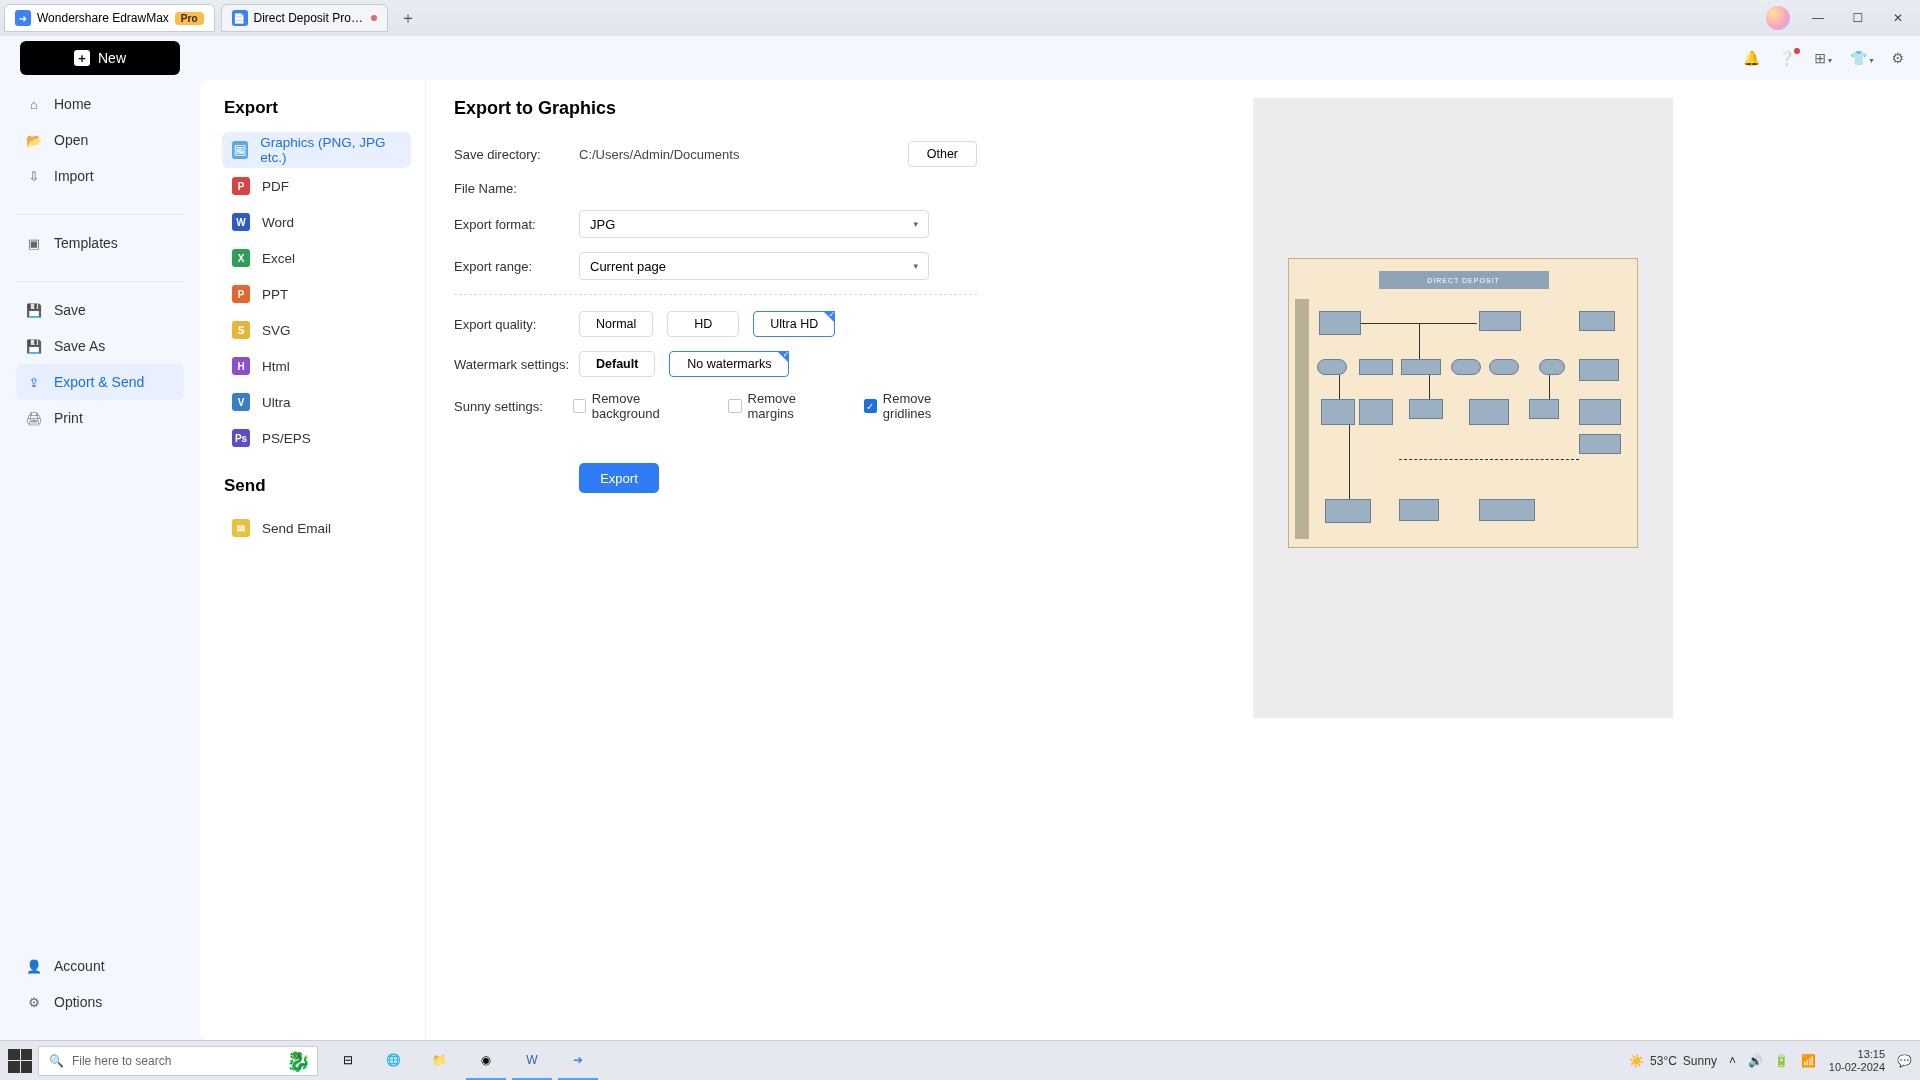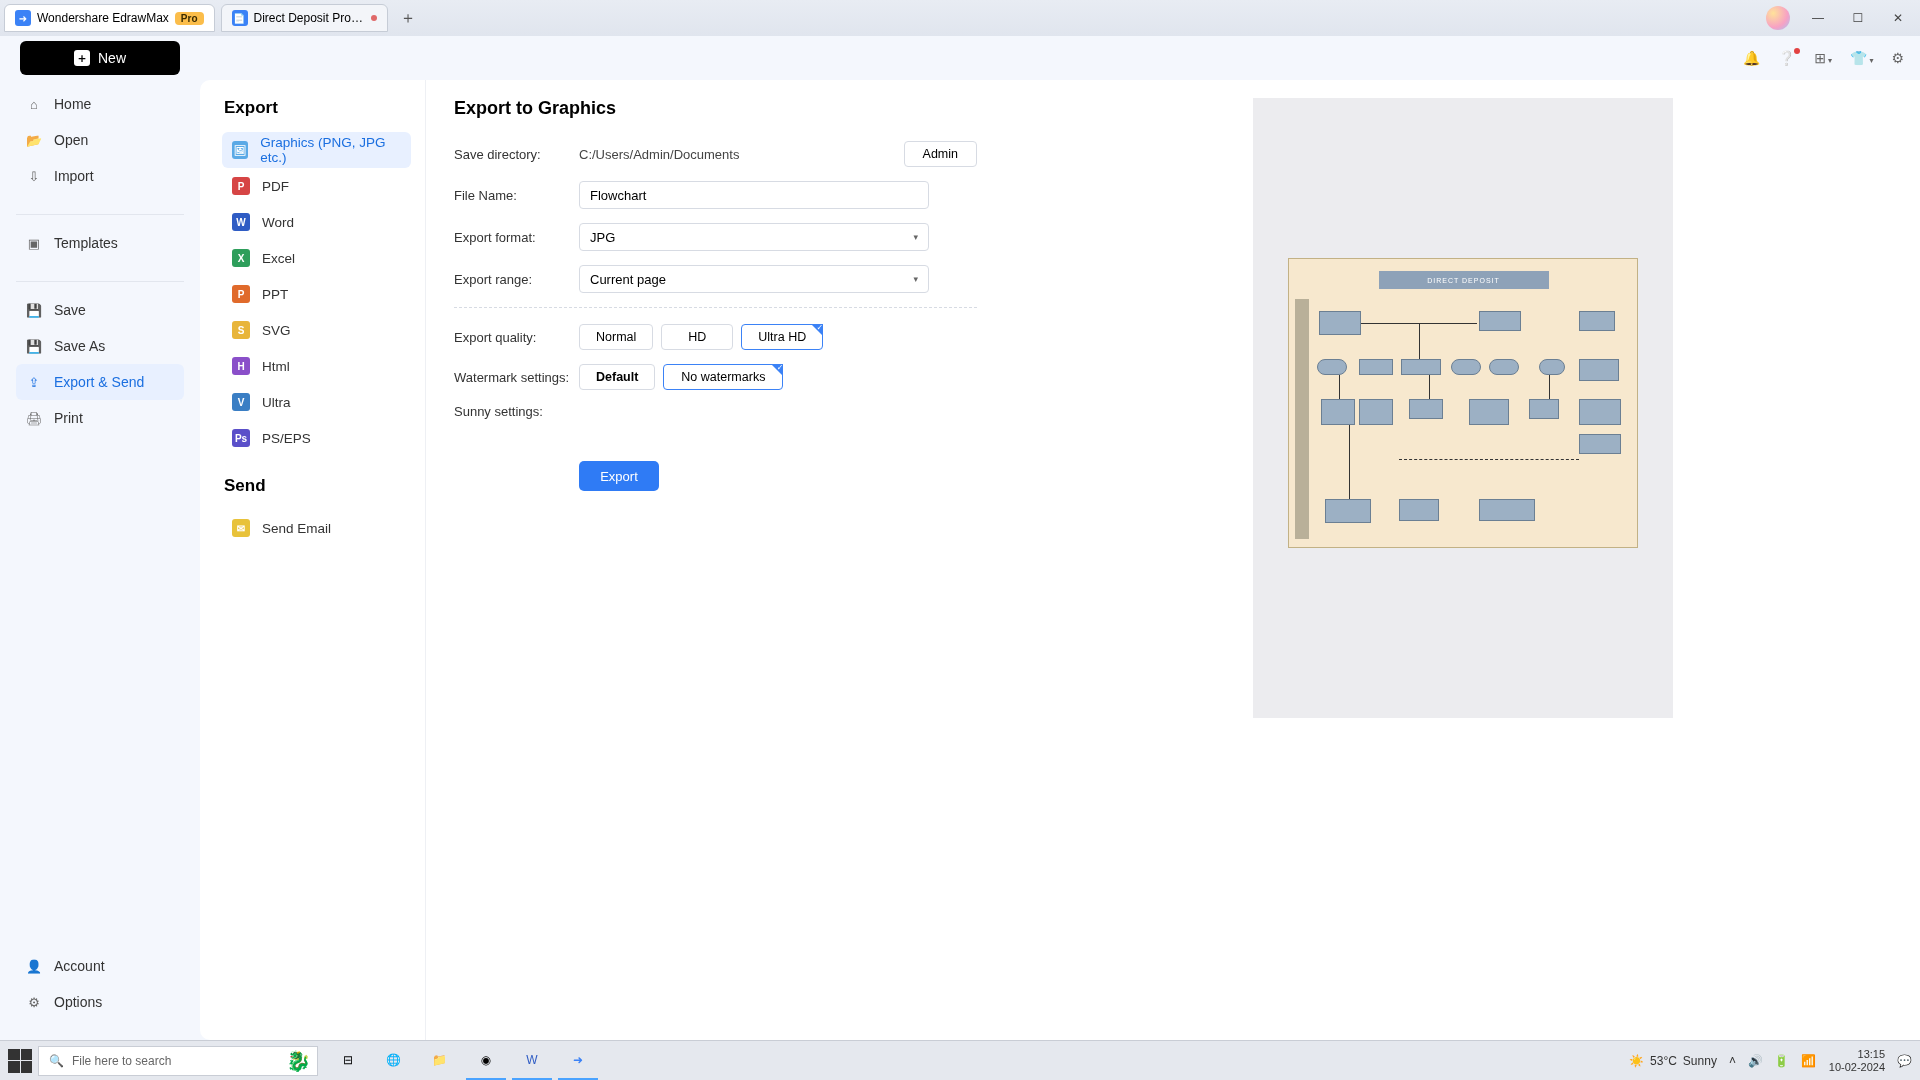--- a/index.html
+++ b/index.html
@@ -49,21 +49,21 @@
 
 .settings { flex: 0 0 580px; background: #fff; padding: 18px 28px 24px 28px; border-left: 1px solid #eef0f4; }
 .settings h2 { font-size: 18px; font-weight: 700; margin-bottom: 22px; }
 .row { display: flex; align-items: center; margin-bottom: 14px; font-size: 13px; }
 .row .lbl { width: 125px; color: #333; }
 .row .val { color: #444; }
 .text-input { height: 28px; border: 1px solid #d7dbe3; border-radius: 4px; padding: 0 10px; font-size: 13px; flex: 1; max-width: 350px; background: #fff; }
 .select { height: 28px; border: 1px solid #d7dbe3; border-radius: 4px; padding: 0 10px; font-size: 13px; width: 350px; display: flex; align-items: center; justify-content: space-between; background: #fff; cursor: pointer; }
 .select .caret { font-size: 9px; color: #666; }
 .browse-btn { height: 26px; border: 1px solid #d7dbe3; border-radius: 4px; background: #fff; padding: 0 18px; font-size: 12.5px; cursor: pointer; margin-left: auto; }
-.seg { display: flex; gap: 8px; }
+.seg { display: flex; gap: 14px; }
 .seg-btn { height: 26px; border: 1px solid #d7dbe3; border-radius: 4px; background: #fff; padding: 0 16px; font-size: 12.5px; cursor: pointer; min-width: 72px; position: relative; }
 .seg-btn.selected { border-color: #3b82f6; color: #000000; }
 .corner-flag { position: absolute; top: -1px; right: -1px; width: 0; height: 0; border-top: 12px solid #3b82f6; border-left: 12px solid transparent; }
 .corner-flag::after { content: "✓"; position: absolute; top: -13px; right: 0; font-size: 8px; color: #fff; }
 .divider { border: none; border-top: 1px dashed #d7dbe3; margin: 8px 0 16px 0; }
 .checks { display: flex; gap: 24px; align-items: center; }
 .chk { display: flex; align-items: center; gap: 6px; font-size: 13px; color: #333; cursor: pointer; }
 .chk .box { width: 14px; height: 14px; border: 1px solid #bfc5d0; border-radius: 2px; background: #fff; display: flex; align-items: center; justify-content: center; font-size: 10px; color: #fff; }
 .chk.checked .box { background: #1b6fe0; border-color: #1b6fe0; }
 .export-btn { margin-top: 28px; background: #2f7bf5; color: #fff; border: none; border-radius: 5px; height: 30px; width: 80px; font-size: 13px; cursor: pointer; }
@@ -231,26 +231,25 @@
         </div>
       </div>
   </div>
 
   <div class="settings">
     <h2>Export to Graphics</h2>
 
     <div class="row">
       <span class="lbl">Save directory:</span>
       <span class="val">C:/Users/Admin/Documents</span>
-      <button class="browse-btn">Admin</button>
+      <button class="browse-btn">Other</button>
     </div>
 
     <div class="row">
       <span class="lbl">File Name:</span>
-      <input class="text-input" value="Flowchart" style="">
     </div>
 
     <div class="row">
       <span class="lbl">Export format:</span>
       <div class="select">
         <span>JPG</span>
         <span class="caret">▾</span>
       </div>
     </div>
 
@@ -276,20 +275,34 @@
     <div class="row">
       <span class="lbl">Watermark settings:</span>
       <div class="seg" id="wmseg">
           <button class="seg-btn" style="min-width: 72px; font-weight: bold;">Default</button>
           <button class="seg-btn selected" style="min-width: 120px;">No watermarks<span class="corner-flag"></span></button>
         </div>
     </div>
 
     <div class="row">
       <span class="lbl">Sunny settings:</span>
+      <div class="checks" id="checks">
+          <label class="chk">
+            <span class="box"></span>
+            <span>Remove background</span>
+          </label>
+          <label class="chk">
+            <span class="box"></span>
+            <span>Remove margins</span>
+          </label>
+          <label class="chk checked">
+            <span class="box">✓</span>
+            <span>Remove gridlines</span>
+          </label>
+        </div>
     </div>
 
     <button class="export-btn" style="margin-left:125px">Export</button>
   </div>
 
   <div class="preview">
     <div class="preview-canvas">
       <div class="diagram">
         <div class="titlebox">DIRECT DEPOSIT</div>
         <div class="swimlane"></div>

